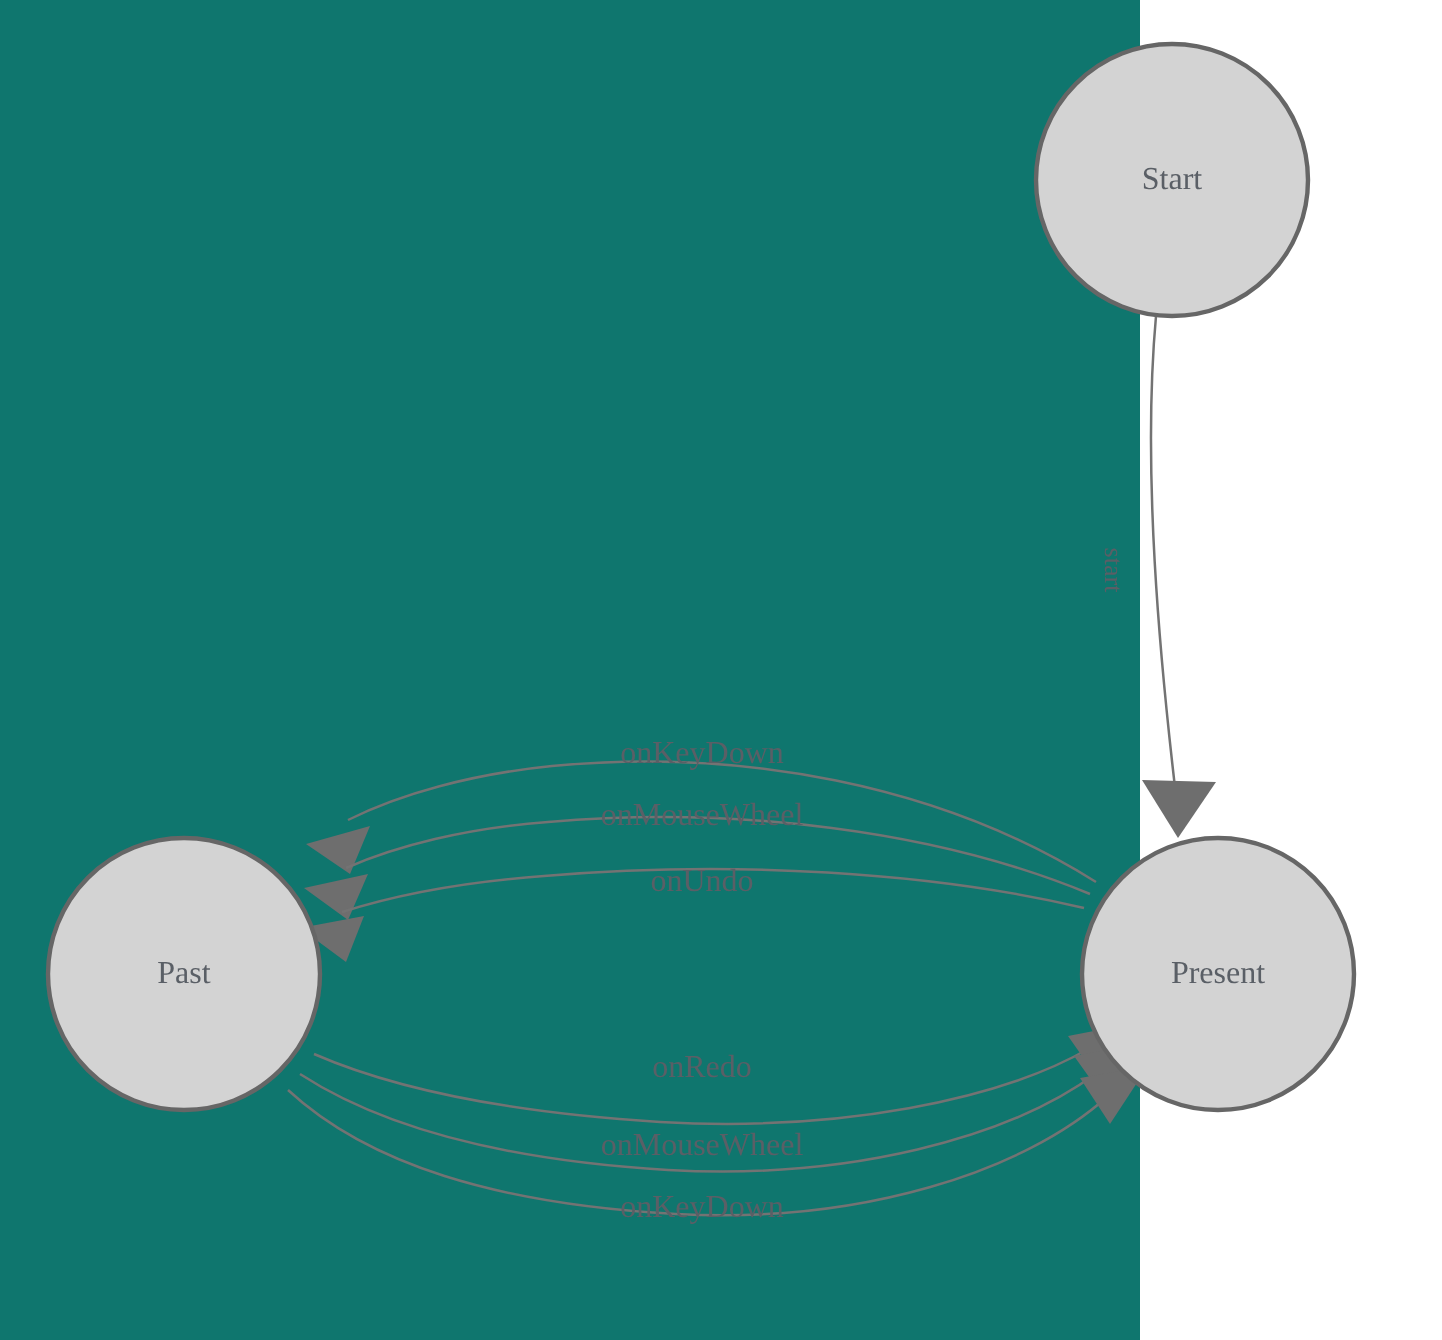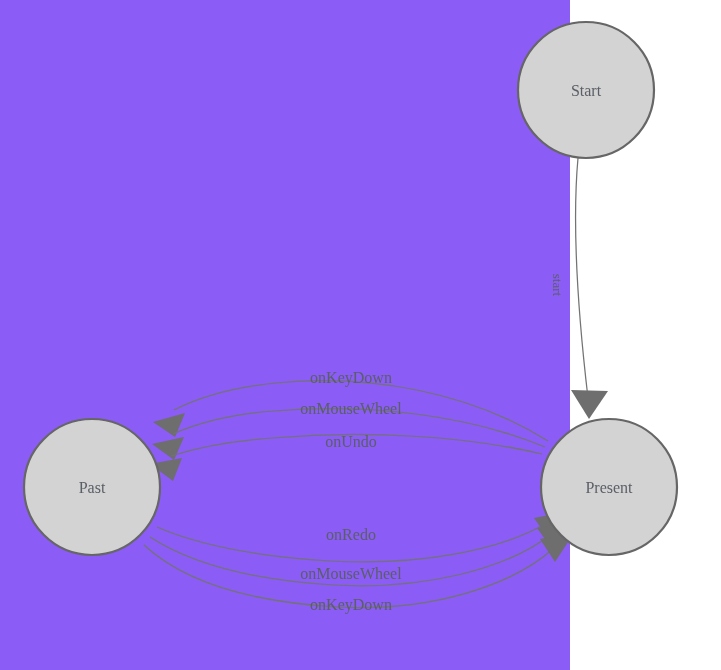--- a/index.html
+++ b/index.html
@@ -10,21 +10,21 @@
   body {
     width: 721px;
     height: 670px;
     font-family: "Liberation Serif", "DejaVu Serif", serif;
     overflow: hidden;
   }
   #diagram-root {
     position: relative;
     width: 570px;
     height: 670px;
-    background: #8b5cf6;
+    background: #0f766e;
   }
   svg#state-diagram {
     position: absolute;
     top: 0;
     left: 0;
     width: 721px;
     height: 670px;
     display: block;
   }
   .node-circle {

